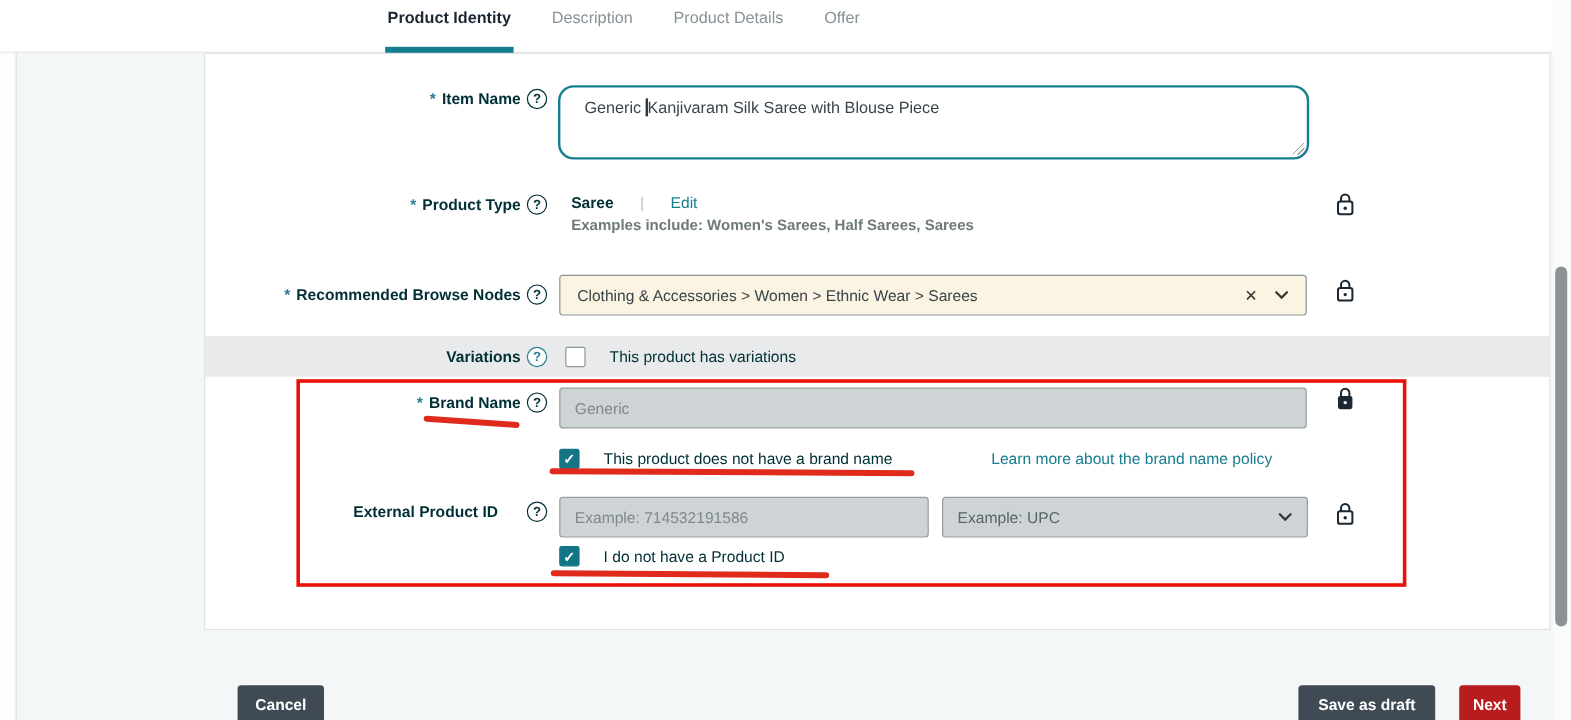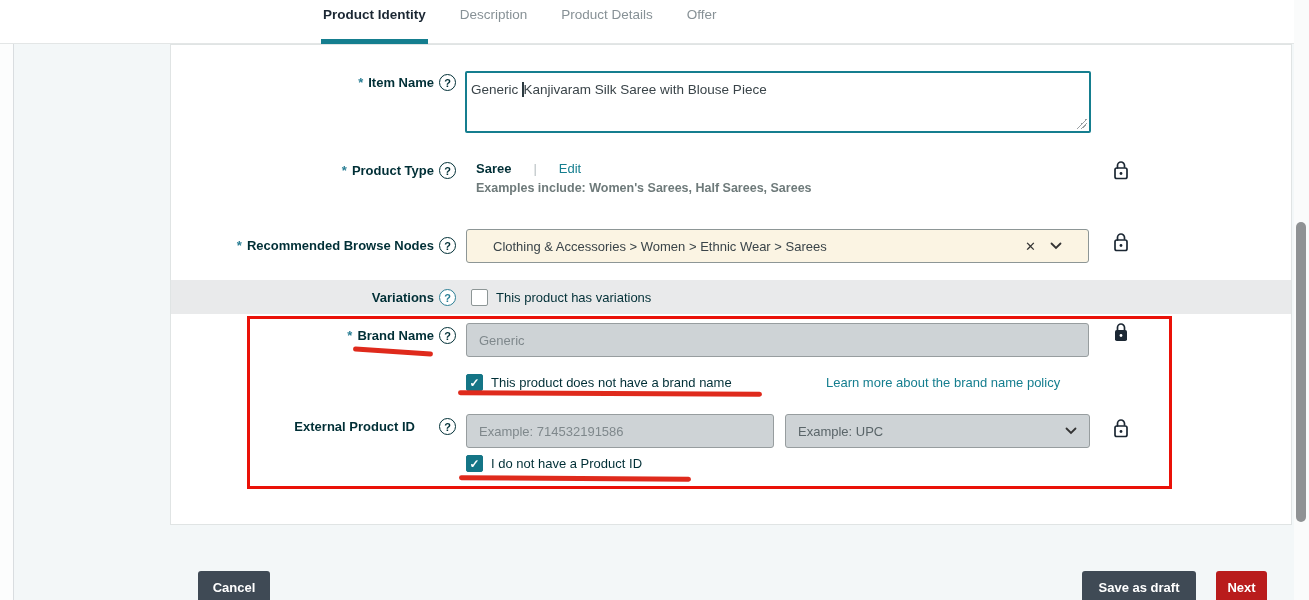--- a/index.html
+++ b/index.html
@@ -20,34 +20,34 @@
   
   .card { position:absolute; left:170px; top:44px; width:1122px; height:481px; background:#ffffff; border:1px solid #e0e4e4; z-index:1; }
 
   
   .lbl { position:absolute; left:190px; width:266px; display:flex; justify-content:flex-end; align-items:center; gap:5px; font-size:13px; font-weight:700; color:#002f36; z-index:4; }
   .req { color:#2a7e94; font-weight:700; }
   .help { width:17px; height:17px; min-width:17px; border:1.6px solid #002f36; border-radius:50%; font-size:11px; font-weight:700; color:#002f36; display:flex; align-items:center; justify-content:center; background:#fff; cursor:pointer; }
   .help.teal { border-color:#2a7e94; color:#2a7e94; }
 
   
-  .item-name-box { position:absolute; left:465px; top:71px; width:626px; height:62px; border:2px solid #157e8f; border-radius:2px; background:#fff; padding:9px 4px; font-size:13.5px; color:#3a4449; z-index:4; }
+  .item-name-box { position:absolute; left:465px; top:71px; width:626px; height:62px; border:2px solid #157e8f; border-radius:13px; background:#fff; padding:9px 20px; font-size:13.5px; color:#3a4449; z-index:4; }
   .caret { display:inline-block; width:1.5px; height:15px; background:#2b3a40; vertical-align:-3px; }
   .resize-handle { position:absolute; right:2px; bottom:2px; width:10px; height:10px; cursor:nwse-resize;
      background:linear-gradient(135deg, transparent 0 45%, #9aa0a3 45% 52%, transparent 52% 68%, #9aa0a3 68% 75%, transparent 75%); }
 
   
   .pt-row { position:absolute; left:476px; top:161px; display:flex; align-items:center; gap:22px; font-size:13px; z-index:4; }
   .pt-value { font-weight:700; color:#002f36; }
   .pt-sep { color:#b7bfc2; }
   a.teal-link { color:#157e8f; text-decoration:none; font-size:13px; cursor:pointer; }
   .pt-examples { position:absolute; left:476px; top:181px; font-size:12.5px; font-weight:700; color:#6e7a7a; z-index:4; }
 
   
-  .bn-field { position:absolute; left:466px; top:229px; width:623px; height:34px; background:#fbf4e3; border:1px solid #8d9696; border-radius:3px; display:flex; align-items:center; padding:0 26px; font-size:13px; color:#3a4449; cursor:pointer; z-index:4; }
+  .bn-field { position:absolute; left:466px; top:229px; width:623px; height:34px; background:#fbf4e3; border:1px solid #8d9696; border-radius:3px; display:flex; align-items:center; padding:0 14px; font-size:13px; color:#3a4449; cursor:pointer; z-index:4; }
   .bn-text { flex:1; }
   .bn-x { font-size:13px; color:#333; padding:0 14px 0 6px; cursor:pointer; }
   .chev { width:12px; height:8px; display:block; }
 
   
   .var-band { position:absolute; left:171px; top:280px; width:1120px; height:34px; background:#e9eaeb; z-index:3; }
   .checkbox { width:17px; height:17px; border:1px solid #8d9696; border-radius:2px; background:#fff; display:flex; align-items:center; justify-content:center; cursor:pointer; }
   .checkbox.checked { background:#147586; border-color:#147586; color:#fff; font-size:12px; font-weight:700; }
   .cb-label { font-size:13px; color:#002f36; }
 
@@ -60,21 +60,21 @@
 
   
   .anno-rect { position:absolute; left:247px; top:316px; width:925px; height:173px; border:3px solid #ea1108; z-index:5; pointer-events:none; }
   .anno-line { position:absolute; background:#df2a1c; border-radius:3px; height:4.5px; z-index:5; pointer-events:none; }
   .u-brand { left:353px; top:349px; width:80px; transform:rotate(4deg); }
   .u-cb1 { left:458px; top:391px; width:304px; transform:rotate(0.3deg); }
   .u-cb2 { left:459px; top:476px; width:232px; transform:rotate(0.4deg); }
 
   .policy-link { position:absolute; left:826px; top:375px; z-index:4; }
 
-  .cb-row { position:absolute; display:flex; align-items:center; gap:8px; z-index:4; }
+  .cb-row { position:absolute; display:flex; align-items:center; gap:20px; z-index:4; }
 
   
   .btn { position:absolute; top:543px; height:32px; border:none; border-radius:3px; font-family:"Liberation Sans",sans-serif; font-size:13px; font-weight:700; color:#ffffff; cursor:pointer; display:flex; align-items:center; justify-content:center; z-index:4;margin-top:28px; }
   .btn-dark { background:#3f4a55; }
   .btn-teal { background:#b91c1c; }
   #cancel-btn { left:198px; width:72px; }
   #save-draft-btn { left:1082px; width:114px; }
   #next-btn { left:1216px; width:51px; }
 </style>
 </head>

